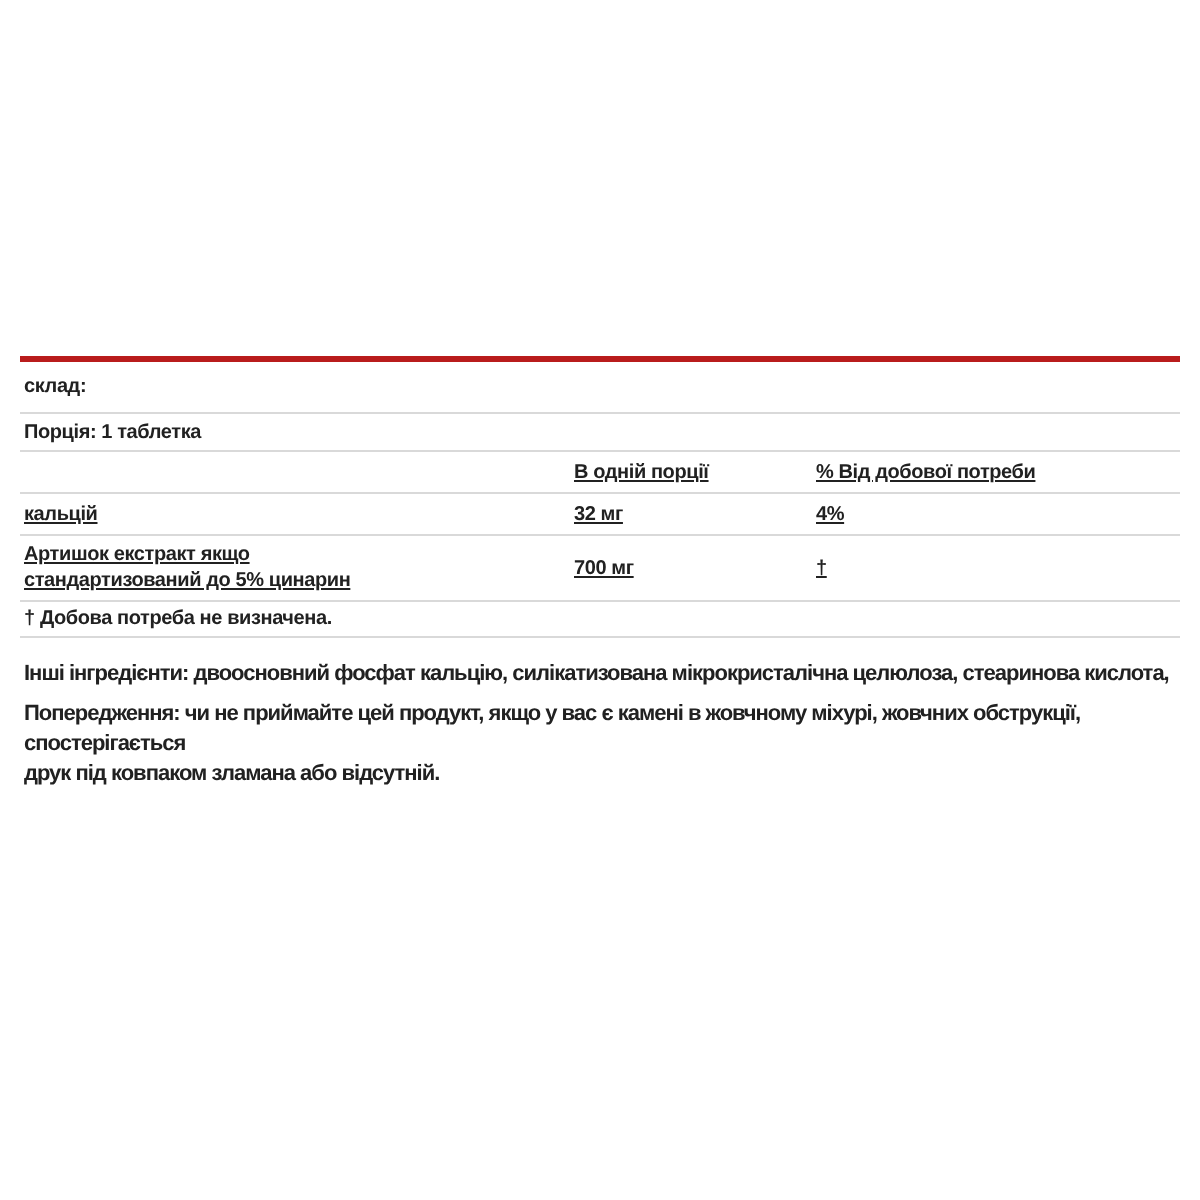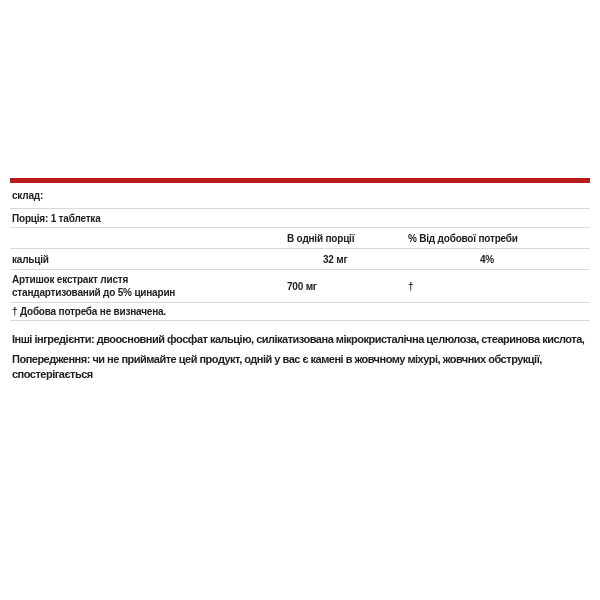--- a/index.html
+++ b/index.html
@@ -11,38 +11,39 @@
     font-family:"Liberation Sans", sans-serif;
     font-weight:bold;
     color:#212121;
     overflow:hidden;
   }
   .content {
     position:absolute;
     top:178px; left:10px;
     width:580px;
   }
-  .facts { border-top:5px solid #b91c1c; }
+  .facts { border-top:3px solid #b91c1c; }
   .frow {
     border-bottom:1px solid #d9d9d9;
     display:flex; align-items:center;
     padding-left:2px;
     font-size:10px;
     letter-spacing:-0.2px;
   }
   .r-sklad    { height:26px; }
   .r-porcia   { height:19px;text-align:right; }
   .r-header   { height:21px; }
-  .r-calcium  { height:21px;gap:36px; }
+  .r-calcium  { height:21px; }
   .r-artichoke{ height:33px; }
   .r-footnote { height:18px; }
   .grid {
     display:grid;
     grid-template-columns:275px 121px 1fr;
     align-items:center;
+    text-decoration:underline;
   }
   .cell-name  { padding-right:8px; }
   .name-line  { line-height:13px; }
   .paragraph {
     margin-left:2px;
     font-size:11px;
     line-height:15px;
     letter-spacing:-0.5px;
   }
   .p-other    { margin-top:11px; }
@@ -71,35 +72,36 @@
       </div>
 
       <div class="frow r-calcium grid">
         <span class="cell-name">кальцій</span>
         <span>32 мг</span>
         <span>4%</span>
       </div>
 
       <div class="frow r-artichoke grid">
         <span class="cell-name">
-          <span class="name-line" style="display:block">Артишок екстракт листя</span>
+          <span class="name-line" style="display:block">Артишок екстракт якщо</span>
           <span class="name-line" style="display:block">стандартизований до 5% цинарин</span>
         </span>
         <span>700 мг</span>
         <span>†</span>
       </div>
 
       <div class="frow r-footnote">
         <span>† Добова потреба не визначена.</span>
       </div>
 
     </div>
 
     <div class="paragraph p-other">
       <div>Інші інгредієнти: двоосновний фосфат кальцію, силікатизована мікрокристалічна целюлоза, стеаринова кислота,</div>
     </div>
 
     <div class="paragraph p-warnings">
-      <div>Попередження: чи не приймайте цей продукт, одній у вас є камені в жовчному міхурі, жовчних обструкції, спостерігається</div>
+      <div>Попередження: чи не приймайте цей продукт, якщо у вас є камені в жовчному міхурі, жовчних обструкції, спостерігається</div>
+      <div>друк під ковпаком зламана або відсутній.</div>
     </div>
 
   </div>
 </div>
 
 </body></html>

